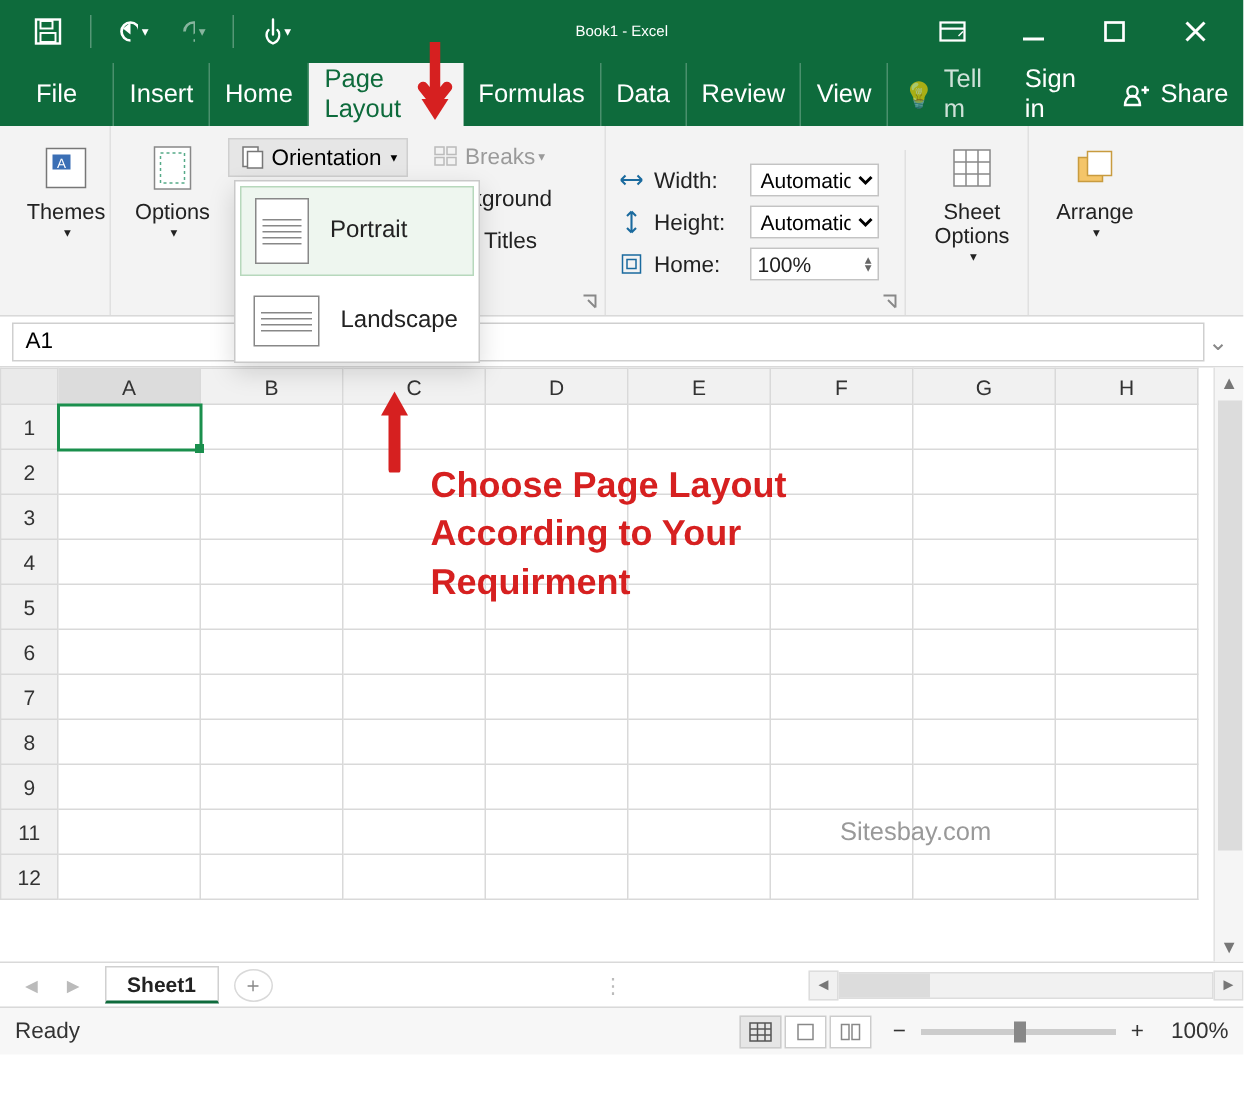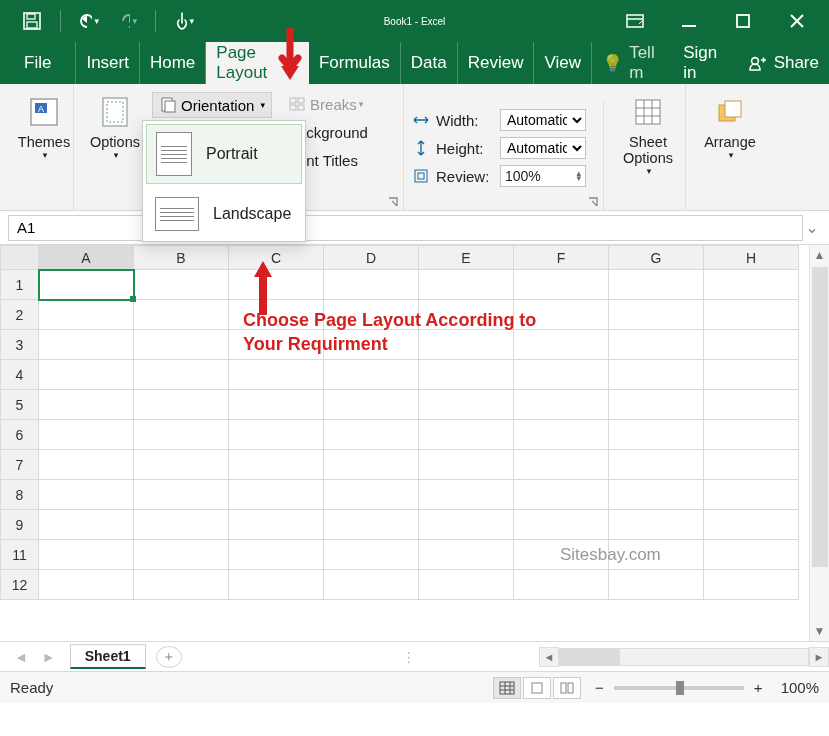--- a/index.html
+++ b/index.html
@@ -30,21 +30,21 @@
   .group .label { text-align: center; font-size: 12.5px; color: #444; margin-top: auto; padding-bottom: 2px; }
   .bigbtn { display: flex; flex-direction: column; align-items: center; justify-content: flex-start; width: 72px; height: 96px; cursor: pointer; padding-top: 4px; font-size: 14.5px; color: #222; }
   .bigbtn .ico { width: 36px; height: 36px; display:flex; align-items:center; justify-content:center; margin-bottom:4px;}
   .smallbtn { display:flex; align-items:center; height:24px; padding:0 6px; font-size:15px; color:#222; cursor:pointer; }
   .smallbtn.dim { color:#9a9a9a; }
   .orientation-btn { background:#e6e6e6; border:1px solid #cfcfcf; display:flex; align-items:center; height:26px; padding:0 6px; font-size:15px; cursor:pointer; gap:4px;}
   .dlauncher { position:absolute; right:4px; bottom:4px; width:12px; height:12px; }
   .dlauncher svg { width:12px; height:12px; stroke:#888; }
 
   
-  .orient-popup { position:absolute; top:120px; left:142px; width:164px; background:#fff; border:1px solid #c9c9c9; box-shadow:0 6px 16px rgba(0,0,0,.15); z-index:50; }
+  .orient-popup { position:absolute; top:120px; left:156px; width:164px; background:#fff; border:1px solid #c9c9c9; box-shadow:0 6px 16px rgba(0,0,0,.15); z-index:50; }
   .orient-item { display:flex; align-items:center; gap:14px; padding:10px 12px; font-size:16px; color:#222; cursor:pointer;}
   .orient-item:first-child { background:#eef6ef; border:1px solid #b7d8bc; margin:3px; padding:7px 9px;}
   .page-ico { width:36px; height:44px; background:#fff; border:1px solid #888; display:flex; flex-direction:column; justify-content:center; gap:3px; padding:4px;}
   .page-ico .ln { height:1px; background:#888; }
   .page-ico.land { width:44px; height:34px; }
 
   
   .fit { font-size:15px; color:#222;margin-top:16px;}
   .fit .rw { display:flex; align-items:center; height:28px; gap:6px;}
   .fit .lbl { width:58px; }
@@ -70,21 +70,21 @@
   table.grid thead th:first-child { background:#eaeaea; width:38px;}
   table.grid thead th.colsel { background:#dcdcdc; }
   table.grid tbody th { background:#f1f1f1; font-weight:normal; font-size:14px; width:38px; color:#333;}
   table.grid td { height:30px; }
   .colw { width:95px; }
   .sel { outline:2px solid #1a8f4d; outline-offset:-1px; position:relative;}
   .sel::after{content:""; position:absolute; right:-3px; bottom:-3px; width:6px; height:6px; background:#1a8f4d;}
   .vscroll { width:20px; background:#f5f5f5; border-left:1px solid #e2e2e2; display:flex; flex-direction:column; align-items:center;}
   .vscroll .arr{ height:20px; color:#777; font-size:12px; display:flex; align-items:center;}
   .vscroll .thumb{ width:16px; height:300px; background:#dcdcdc; margin-top:2px;}
-  .annot { position:absolute; color:#d62020; font-size:18px; font-weight:bold; line-height:1.35; }
+  .annot { position:absolute; color:#d62020; font-size:24px; font-weight:bold; line-height:1.35;margin-left:44px; }
   .annot.msg { top:63px; left:243px; width:300px;}
   .watermark { position:absolute; color:#999; font-size:17px; top:300px; left:560px;}
   .red-arrow { position:absolute; z-index:60;}
   .red-arrow svg { display:block; }
 
   
   .sheetbar { height:30px; border-top:1px solid #d9d9d9; display:flex; align-items:center; background:#fff; font-size:14px; color:#555;}
   .sheetbar .nav { display:flex; gap:14px; padding:0 14px; color:#bbb;}
   .sheetbar .tabx { border:1px solid #d0d0d0; border-bottom:2px solid #0e6b3c; background:#fff; padding:3px 14px; font-weight:bold; color:#222;}
   .sheetbar .add { width:26px; height:22px; border:1px solid #d9d9d9; border-radius:50%; display:flex; align-items:center; justify-content:center; margin-left:10px; color:#888;}
@@ -272,21 +272,21 @@
       <span class="lbl">Height:</span>
       <select><option>Automatic</option></select>
     </div>
     <div class="rw">
       <span class="icn">
           <svg width="16" height="16">
             <rect x="2" y="2" width="12" height="12" fill="none" stroke="#1a6a9e"></rect>
             <rect x="5" y="5" width="6" height="6" fill="none" stroke="#1a6a9e"></rect>
           </svg>
         </span>
-      <span class="lbl">Review:</span>
+      <span class="lbl">Home:</span>
       <div class="spin">
           <span>100%</span>
           <span style="font-size:9px;color:#666;line-height:.6">▴<br>▾</span>
         </div>
     </div>
     <span class="dlauncher"><svg>
           <path d="M2 2 H10 V10 M10 10 L5 5" fill="none" stroke-width="1.3"></path>
         </svg></span>
   </div>
 

